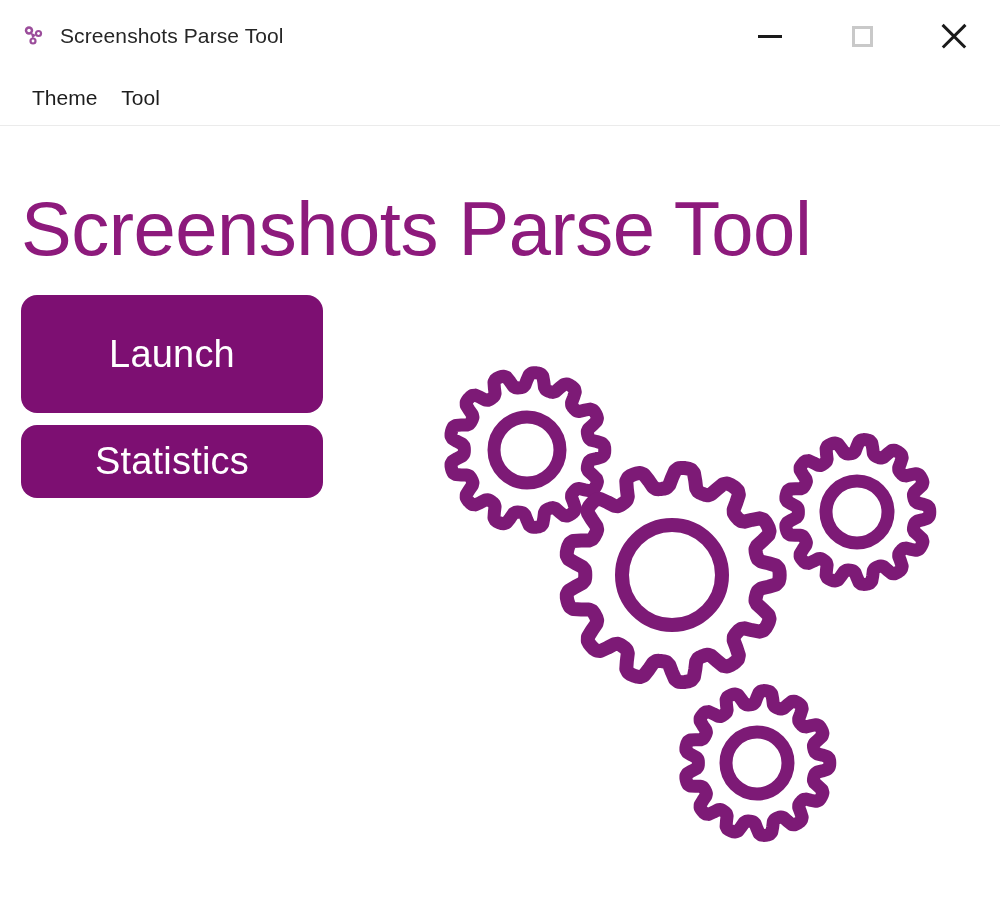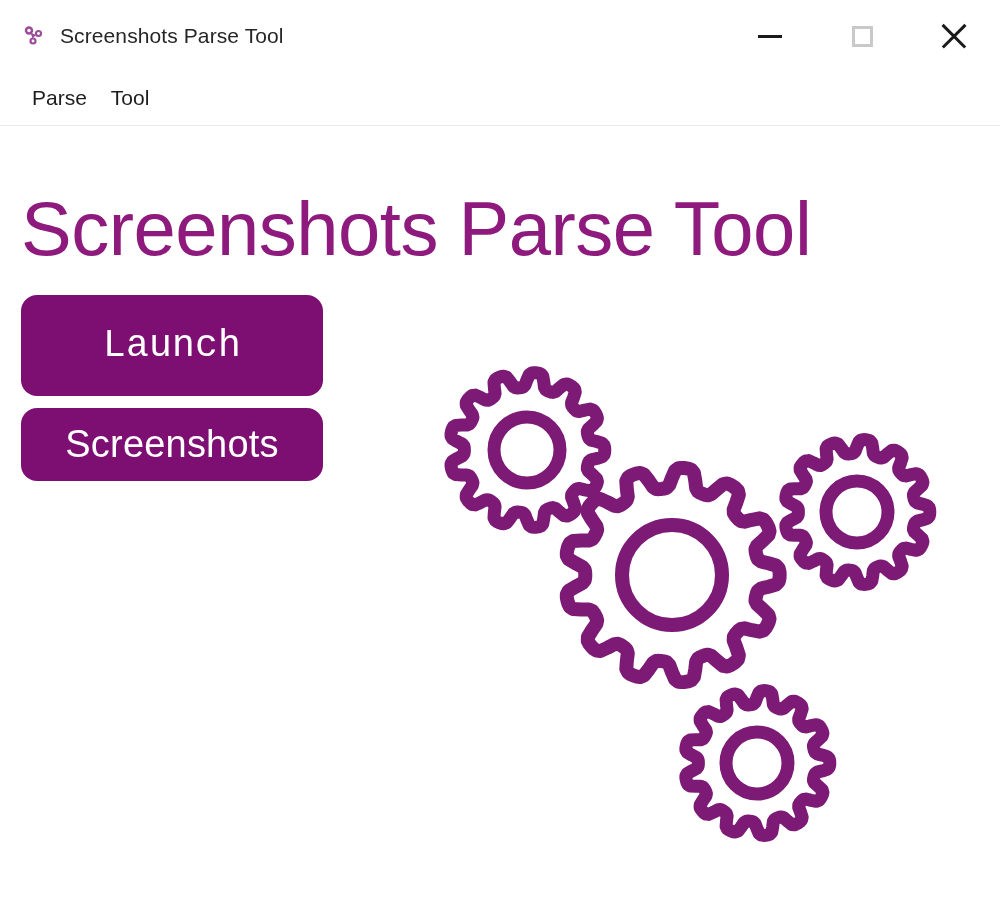--- a/index.html
+++ b/index.html
@@ -167,24 +167,23 @@
     border-radius: 16px;
     font-family: "Liberation Sans", sans-serif;
     font-size: 38px;
     font-weight: 400;
     text-align: center;
     padding: 0;
     cursor: pointer;
     letter-spacing: 0.2px;
   }
   .action-btn.launch {
-    height: 101px;
+    height: 118px;
     line-height: 101px;
     margin-bottom: 12px;
-    font-family: Liberation Mono, monospace;
   }
   .action-btn.statistics {
     height: 73px;
     line-height: 73px;
   }
 
   .gears-graphic {
     position: absolute;
     left: 0;
     top: 0;
@@ -223,32 +222,32 @@
       <button class="win-btn">
         <span class="glyph-max"></span>
       </button>
       <button class="win-btn">
         <span class="glyph-close"></span>
       </button>
     </div>
   </div>
 
   <div class="menubar">
-    <div class="menu-item">Parse</div>
+    <div class="menu-item">Theme</div>
     <div class="menu-item">Tool</div>
   </div>
   <div class="menu-separator"></div>
 
   <div class="content">
 
     <div class="page-heading">Screenshots Parse Tool</div>
 
     <div class="action-buttons">
       <button class="action-btn launch">Launch</button>
-      <button class="action-btn statistics">Screenshots</button>
+      <button class="action-btn statistics">Statistics</button>
     </div>
 
     <svg class="gears-graphic" viewBox="0 0 1000 774" aria-hidden="true">
       <g id="gear-layer" fill="none" stroke="#7d1a76" stroke-linejoin="round" stroke-linecap="round">
           <path d="M 527.00 253.80 L 529.28 248.64 L 531.66 246.90 L 534.03 246.63 L 536.37 246.80 L 538.69 247.20 L 540.92 248.03 L 542.82 250.28 L 543.80 255.84 L 544.46 261.38 L 545.79 263.70 L 547.46 264.72 L 549.21 265.44 L 551.00 266.06 L 552.92 266.40 L 555.46 265.56 L 559.62 261.84 L 564.04 258.33 L 566.96 257.90 L 569.18 258.76 L 571.18 260.00 L 573.04 261.43 L 574.63 263.20 L 575.27 266.08 L 573.55 271.45 L 571.56 276.67 L 571.66 279.34 L 572.67 281.01 L 573.88 282.47 L 575.18 283.85 L 576.72 285.05 L 579.36 285.47 L 584.77 284.12 L 590.31 283.06 L 593.10 284.04 L 594.66 285.84 L 595.86 287.86 L 596.85 289.99 L 597.43 292.30 L 596.66 295.15 L 592.64 299.11 L 588.45 302.80 L 587.30 305.21 L 587.41 307.16 L 587.81 309.01 L 588.32 310.84 L 589.13 312.61 L 591.26 314.22 L 596.69 315.54 L 602.09 317.18 L 604.10 319.34 L 604.65 321.65 L 604.77 324.00 L 604.65 326.35 L 604.10 328.66 L 602.09 330.82 L 596.69 332.46 L 591.26 333.78 L 589.13 335.39 L 588.32 337.16 L 587.81 338.99 L 587.41 340.84 L 587.30 342.79 L 588.45 345.20 L 592.64 348.89 L 596.66 352.85 L 597.43 355.70 L 596.85 358.01 L 595.86 360.14 L 594.66 362.16 L 593.10 363.96 L 590.31 364.94 L 584.77 363.88 L 579.36 362.53 L 576.72 362.95 L 575.18 364.15 L 573.88 365.53 L 572.67 366.99 L 571.66 368.66 L 571.56 371.33 L 573.55 376.55 L 575.27 381.92 L 574.63 384.80 L 573.04 386.57 L 571.18 388.00 L 569.18 389.24 L 566.96 390.10 L 564.04 389.67 L 559.62 386.16 L 555.46 382.44 L 552.92 381.60 L 551.00 381.94 L 549.21 382.56 L 547.46 383.28 L 545.79 384.30 L 544.46 386.62 L 543.80 392.16 L 542.82 397.72 L 540.92 399.97 L 538.69 400.80 L 536.37 401.20 L 534.03 401.37 L 531.66 401.10 L 529.28 399.36 L 527.00 394.20 L 525.04 388.98 L 523.19 387.05 L 521.32 386.46 L 519.45 386.17 L 517.56 386.00 L 515.61 386.13 L 513.36 387.56 L 510.20 392.16 L 506.75 396.63 L 504.02 397.74 L 501.66 397.44 L 499.42 396.72 L 497.27 395.77 L 495.30 394.43 L 493.99 391.79 L 494.38 386.16 L 495.07 380.62 L 494.32 378.05 L 492.95 376.67 L 491.42 375.54 L 489.83 374.51 L 488.05 373.72 L 485.38 373.94 L 480.45 376.55 L 475.32 378.90 L 472.38 378.62 L 470.43 377.25 L 468.79 375.57 L 467.32 373.73 L 466.20 371.63 L 466.27 368.68 L 469.23 363.88 L 472.41 359.29 L 472.95 356.68 L 472.37 354.81 L 471.54 353.11 L 470.61 351.45 L 469.40 349.92 L 466.94 348.88 L 461.36 348.89 L 455.73 348.59 L 453.26 346.98 L 452.17 344.86 L 451.49 342.61 L 451.05 340.30 L 451.03 337.92 L 452.46 335.34 L 457.31 332.46 L 462.26 329.88 L 463.95 327.81 L 464.31 325.89 L 464.37 324.00 L 464.31 322.11 L 463.95 320.19 L 462.26 318.12 L 457.31 315.54 L 452.46 312.66 L 451.03 310.08 L 451.05 307.70 L 451.49 305.39 L 452.17 303.14 L 453.26 301.02 L 455.73 299.41 L 461.36 299.11 L 466.94 299.12 L 469.40 298.08 L 470.61 296.55 L 471.54 294.89 L 472.37 293.19 L 472.95 291.32 L 472.41 288.71 L 469.23 284.12 L 466.27 279.32 L 466.20 276.37 L 467.32 274.27 L 468.79 272.43 L 470.43 270.75 L 472.38 269.38 L 475.32 269.10 L 480.45 271.45 L 485.38 274.06 L 488.05 274.28 L 489.83 273.49 L 491.42 272.46 L 492.95 271.33 L 494.32 269.95 L 495.07 267.38 L 494.38 261.84 L 493.99 256.21 L 495.30 253.57 L 497.27 252.23 L 499.42 251.28 L 501.66 250.56 L 504.02 250.26 L 506.75 251.37 L 510.20 255.84 L 513.36 260.44 L 515.61 261.87 L 517.56 262.00 L 519.45 261.83 L 521.32 261.54 L 523.19 260.95 L 525.04 259.02 Z" stroke-width="13"></path>
           <circle cx="527" cy="324" r="33" stroke-width="13"></circle>
           <path d="M 672.00 351.80 L 675.15 344.65 L 678.46 342.25 L 681.73 341.88 L 684.98 342.10 L 688.18 342.66 L 691.28 343.81 L 693.91 346.93 L 695.26 354.62 L 696.17 362.30 L 698.02 365.51 L 700.33 366.91 L 702.75 367.92 L 705.23 368.77 L 707.89 369.25 L 711.40 368.08 L 717.17 362.93 L 723.28 358.07 L 727.33 357.48 L 730.40 358.67 L 733.17 360.38 L 735.75 362.36 L 737.96 364.81 L 738.83 368.81 L 736.46 376.24 L 733.69 383.46 L 733.84 387.16 L 735.23 389.48 L 736.91 391.49 L 738.71 393.41 L 740.84 395.07 L 744.50 395.66 L 751.99 393.78 L 759.67 392.32 L 763.52 393.67 L 765.69 396.16 L 767.35 398.96 L 768.71 401.91 L 769.52 405.11 L 768.45 409.05 L 762.88 414.53 L 757.08 419.64 L 755.49 422.98 L 755.65 425.68 L 756.20 428.25 L 756.90 430.77 L 758.02 433.24 L 760.98 435.46 L 768.49 437.28 L 775.97 439.55 L 778.75 442.54 L 779.51 445.75 L 779.68 449.00 L 779.51 452.25 L 778.75 455.46 L 775.97 458.45 L 768.49 460.72 L 760.98 462.54 L 758.02 464.76 L 756.90 467.23 L 756.20 469.75 L 755.65 472.32 L 755.49 475.02 L 757.08 478.36 L 762.88 483.47 L 768.45 488.95 L 769.52 492.89 L 768.71 496.09 L 767.35 499.04 L 765.69 501.84 L 763.52 504.33 L 759.67 505.68 L 751.99 504.22 L 744.50 502.34 L 740.84 502.93 L 738.71 504.59 L 736.91 506.51 L 735.23 508.52 L 733.84 510.84 L 733.69 514.54 L 736.46 521.76 L 738.83 529.19 L 737.96 533.19 L 735.75 535.64 L 733.17 537.62 L 730.40 539.33 L 727.33 540.52 L 723.28 539.93 L 717.17 535.07 L 711.40 529.92 L 707.89 528.75 L 705.23 529.23 L 702.75 530.08 L 700.33 531.09 L 698.02 532.49 L 696.17 535.70 L 695.26 543.38 L 693.91 551.07 L 691.28 554.19 L 688.18 555.34 L 684.98 555.90 L 681.73 556.12 L 678.46 555.75 L 675.15 553.35 L 672.00 546.20 L 669.28 538.97 L 666.72 536.29 L 664.14 535.48 L 661.55 535.09 L 658.93 534.85 L 656.24 535.02 L 653.11 537.00 L 648.74 543.38 L 643.97 549.56 L 640.18 551.10 L 636.91 550.68 L 633.82 549.68 L 630.84 548.38 L 628.11 546.52 L 626.30 542.86 L 626.83 535.07 L 627.78 527.40 L 626.76 523.84 L 624.85 521.92 L 622.74 520.37 L 620.54 518.94 L 618.07 517.84 L 614.38 518.14 L 607.54 521.76 L 600.45 525.01 L 596.38 524.62 L 593.68 522.73 L 591.40 520.41 L 589.37 517.86 L 587.81 514.96 L 587.92 510.87 L 592.01 504.22 L 596.42 497.87 L 597.16 494.24 L 596.36 491.66 L 595.21 489.30 L 593.93 487.01 L 592.25 484.89 L 588.84 483.44 L 581.12 483.47 L 573.32 483.05 L 569.90 480.82 L 568.39 477.88 L 567.45 474.77 L 566.83 471.58 L 566.81 468.28 L 568.79 464.71 L 575.51 460.72 L 582.36 457.15 L 584.71 454.28 L 585.20 451.62 L 585.28 449.00 L 585.20 446.38 L 584.71 443.72 L 582.36 440.85 L 575.51 437.28 L 568.79 433.29 L 566.81 429.72 L 566.83 426.42 L 567.45 423.23 L 568.39 420.12 L 569.90 417.18 L 573.32 414.95 L 581.12 414.53 L 588.84 414.56 L 592.25 413.11 L 593.93 410.99 L 595.21 408.70 L 596.36 406.34 L 597.16 403.76 L 596.42 400.13 L 592.01 393.78 L 587.92 387.13 L 587.81 383.04 L 589.37 380.14 L 591.40 377.59 L 593.68 375.27 L 596.38 373.38 L 600.45 372.99 L 607.54 376.24 L 614.38 379.86 L 618.07 380.16 L 620.54 379.06 L 622.74 377.63 L 624.85 376.08 L 626.76 374.16 L 627.78 370.60 L 626.83 362.93 L 626.30 355.14 L 628.11 351.48 L 630.84 349.62 L 633.82 348.32 L 636.91 347.32 L 640.18 346.90 L 643.97 348.44 L 648.74 354.62 L 653.11 361.00 L 656.24 362.98 L 658.93 363.15 L 661.55 362.91 L 664.14 362.52 L 666.72 361.71 L 669.28 359.03 Z" stroke-width="14"></path>
           <circle cx="672" cy="449" r="50" stroke-width="14"></circle>
           <path d="M 857.00 320.30 L 859.13 315.47 L 861.36 313.84 L 863.58 313.59 L 865.77 313.75 L 867.94 314.12 L 870.03 314.90 L 871.81 317.01 L 872.72 322.21 L 873.34 327.40 L 874.59 329.56 L 876.15 330.52 L 877.79 331.19 L 879.46 331.77 L 881.26 332.10 L 883.63 331.30 L 887.53 327.83 L 891.66 324.54 L 894.40 324.14 L 896.47 324.95 L 898.35 326.10 L 900.09 327.44 L 901.58 329.10 L 902.17 331.79 L 900.57 336.82 L 898.70 341.70 L 898.80 344.20 L 899.74 345.77 L 900.87 347.13 L 902.09 348.42 L 903.53 349.54 L 906.00 349.94 L 911.07 348.68 L 916.26 347.69 L 918.86 348.60 L 920.33 350.28 L 921.45 352.18 L 922.37 354.17 L 922.92 356.33 L 922.19 359.00 L 918.43 362.70 L 914.51 366.15 L 913.44 368.41 L 913.54 370.24 L 913.91 371.97 L 914.39 373.68 L 915.14 375.34 L 917.15 376.85 L 922.22 378.08 L 927.27 379.61 L 929.16 381.64 L 929.67 383.80 L 929.78 386.00 L 929.67 388.20 L 929.16 390.36 L 927.27 392.39 L 922.22 393.92 L 917.15 395.15 L 915.14 396.66 L 914.39 398.32 L 913.91 400.03 L 913.54 401.76 L 913.44 403.59 L 914.51 405.85 L 918.43 409.30 L 922.19 413.00 L 922.92 415.67 L 922.37 417.83 L 921.45 419.82 L 920.33 421.72 L 918.86 423.40 L 916.26 424.31 L 911.07 423.32 L 906.00 422.06 L 903.53 422.46 L 902.09 423.58 L 900.87 424.87 L 899.74 426.23 L 898.80 427.80 L 898.70 430.30 L 900.57 435.18 L 902.17 440.21 L 901.58 442.90 L 900.09 444.56 L 898.35 445.90 L 896.47 447.05 L 894.40 447.86 L 891.66 447.46 L 887.53 444.17 L 883.63 440.70 L 881.26 439.90 L 879.46 440.23 L 877.79 440.81 L 876.15 441.48 L 874.59 442.44 L 873.34 444.60 L 872.72 449.79 L 871.81 454.99 L 870.03 457.10 L 867.94 457.88 L 865.77 458.25 L 863.58 458.41 L 861.36 458.16 L 859.13 456.53 L 857.00 451.70 L 855.16 446.81 L 853.43 445.00 L 851.69 444.45 L 849.93 444.19 L 848.17 444.03 L 846.34 444.14 L 844.23 445.48 L 841.28 449.79 L 838.05 453.97 L 835.49 455.01 L 833.28 454.73 L 831.19 454.05 L 829.18 453.17 L 827.33 451.92 L 826.11 449.44 L 826.47 444.17 L 827.11 438.99 L 826.42 436.59 L 825.13 435.29 L 823.70 434.24 L 822.21 433.28 L 820.54 432.53 L 818.05 432.74 L 813.43 435.18 L 808.63 437.38 L 805.89 437.11 L 804.06 435.83 L 802.52 434.26 L 801.15 432.55 L 800.10 430.58 L 800.17 427.82 L 802.93 423.32 L 805.91 419.03 L 806.41 416.58 L 805.88 414.83 L 805.10 413.24 L 804.23 411.69 L 803.10 410.26 L 800.79 409.28 L 795.57 409.30 L 790.30 409.02 L 787.99 407.51 L 786.97 405.52 L 786.33 403.42 L 785.91 401.26 L 785.90 399.03 L 787.24 396.62 L 791.78 393.92 L 796.41 391.51 L 798.00 389.57 L 798.33 387.77 L 798.38 386.00 L 798.33 384.23 L 798.00 382.43 L 796.41 380.49 L 791.78 378.08 L 787.24 375.38 L 785.90 372.97 L 785.91 370.74 L 786.33 368.58 L 786.97 366.48 L 787.99 364.49 L 790.30 362.98 L 795.57 362.70 L 800.79 362.72 L 803.10 361.74 L 804.23 360.31 L 805.10 358.76 L 805.88 357.17 L 806.41 355.42 L 805.91 352.97 L 802.93 348.68 L 800.17 344.18 L 800.10 341.42 L 801.15 339.45 L 802.52 337.74 L 804.06 336.17 L 805.89 334.89 L 808.63 334.62 L 813.43 336.82 L 818.05 339.26 L 820.54 339.47 L 822.21 338.72 L 823.70 337.76 L 825.13 336.71 L 826.42 335.41 L 827.11 333.01 L 826.47 327.83 L 826.11 322.56 L 827.33 320.08 L 829.18 318.83 L 831.19 317.95 L 833.28 317.27 L 835.49 316.99 L 838.05 318.03 L 841.28 322.21 L 844.23 326.52 L 846.34 327.86 L 848.17 327.97 L 849.93 327.81 L 851.69 327.55 L 853.43 327.00 L 855.16 325.19 Z" stroke-width="13"></path>
           <circle cx="857" cy="386" r="31" stroke-width="13"></circle>

